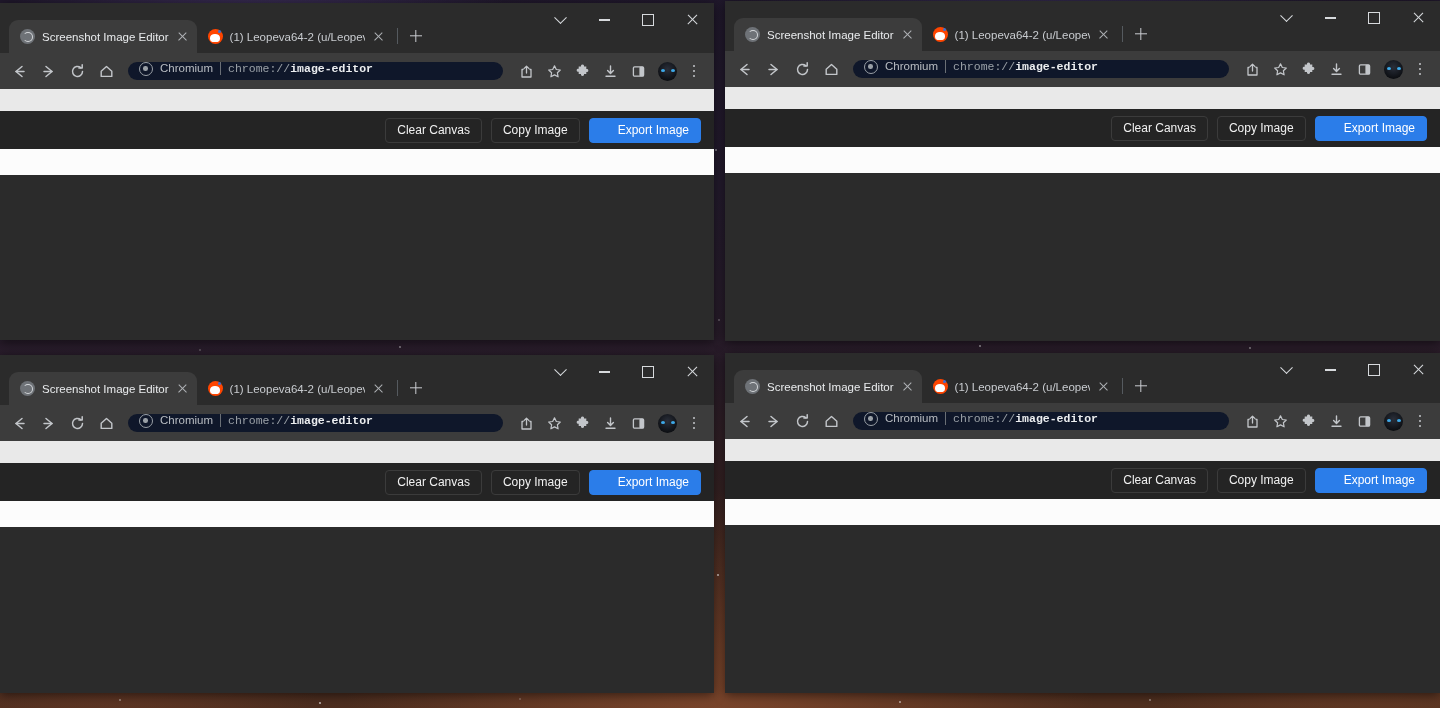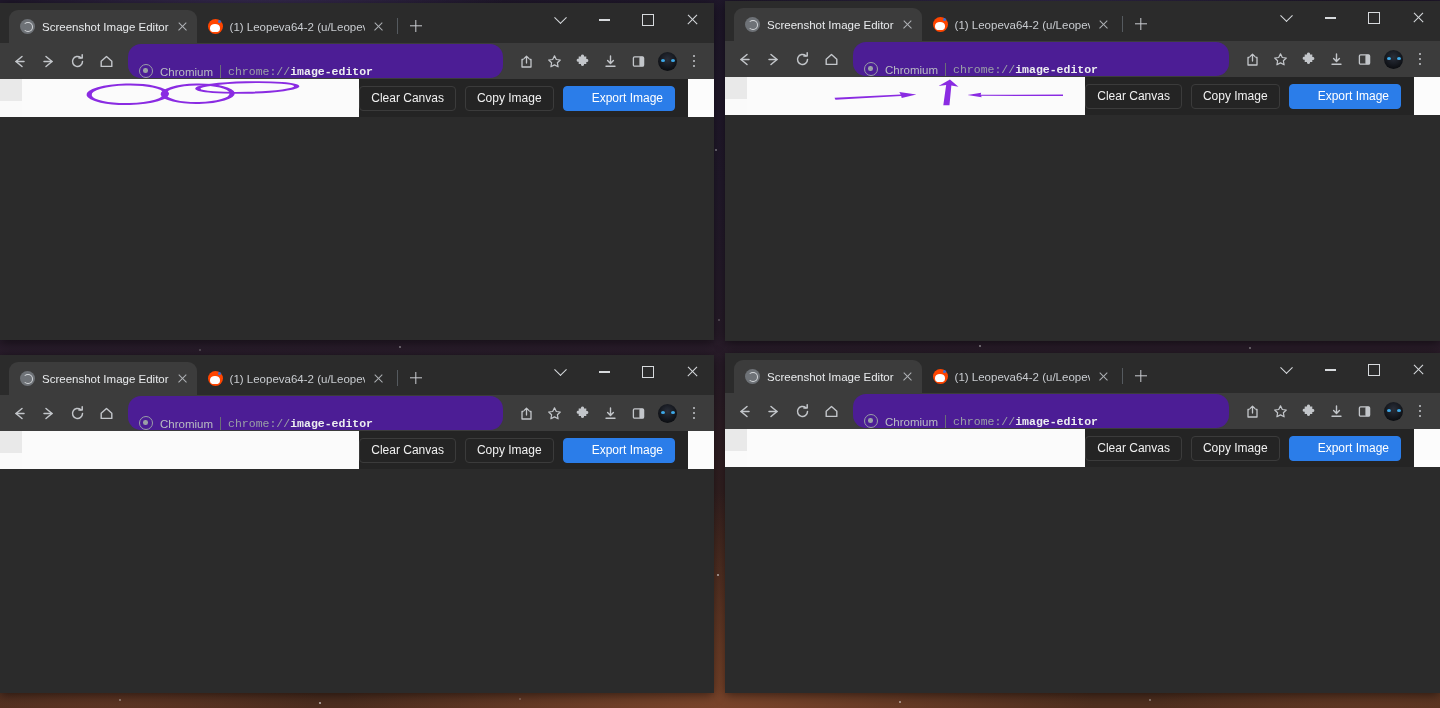--- a/index.html
+++ b/index.html
@@ -34,21 +34,21 @@
     box-shadow: 0 2px 10px rgba(0,0,0,0.55);
   }
   .win1 { left: 0px;   top: 3px;   width: 714px; height: 337px; }
   .win2 { left: 725px; top: 1px;   width: 715px; height: 340px; }
   .win3 { left: 0px;   top: 355px; width: 714px; height: 338px; }
   .win4 { left: 725px; top: 353px; width: 715px; height: 340px; }
 
   
   .tabstrip {
     position: relative;
-    height: 40px;
+    height: 50px;
     background: #2b2b2b;
     display: flex;
     align-items: flex-end;
     padding-left: 9px;
   }
   .tab {
     position: relative;
     height: 33px;
     display: flex;
     align-items: center;
@@ -186,25 +186,25 @@
   .navbtn {
     width: 27px; height: 27px;
     display: flex; align-items: center; justify-content: center;
     color: #c3c6ca;
     border-radius: 50%;
     flex: 0 0 auto;
   }
   .navbtn svg { display: block; }
   .omnibox {
     flex: 1 1 auto;
-    height: 34px;
-    background: #4c1d95;
+    height: 18px;
+    background: #0f172a;
     border-radius: 13px;
     display: flex;
-    align-items: flex-end;
+    align-items: flex-start;
     padding: 0 11px;
     margin-left: 6px;
     margin-right: 8px;
     gap: 7px;
     font-size: 11.5px;
     overflow: hidden;
   }
   .omni-icon {
     width: 14px; height: 14px;
     flex: 0 0 14px;
@@ -260,21 +260,21 @@
     background: #c3c6ca;
     display: block;
   }
 
   
   .pagebody {
     background: #fafafa;
     position: relative;
     flex: 1 1 auto;
     display: flex;
-    flex-direction: row;
+    flex-direction: column;
   }
   .topstrip {
     height: 22px;
     background: #e9e9e9;
     flex: 0 0 22px;
   }
   .canvas {
     position: relative;
     background: #fbfbfb;
     flex: 1 1 auto;

